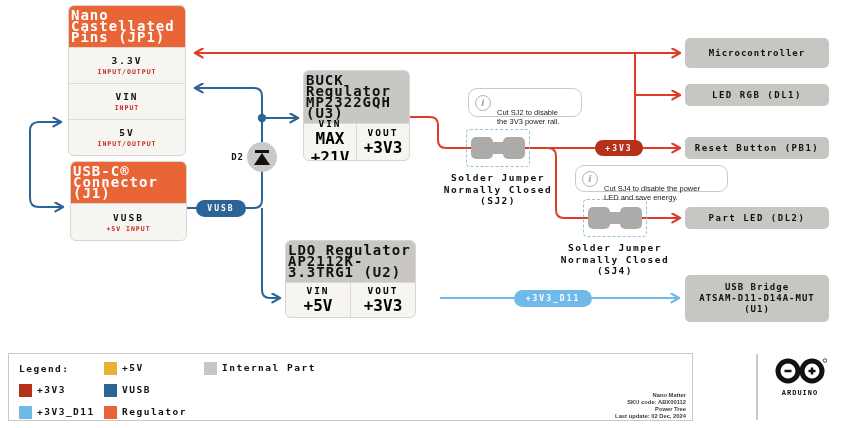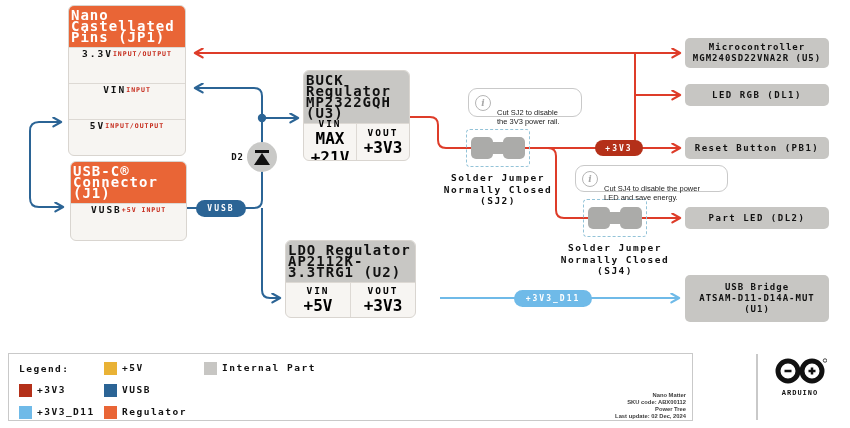--- a/index.html
+++ b/index.html
@@ -7,21 +7,21 @@
          font-family:"DejaVu Sans Mono",monospace;font-weight:bold;overflow:hidden;}
   #wires{position:absolute;left:0;top:0;z-index:1;}
   .abs{position:absolute;box-sizing:border-box;}
   .z2{z-index:2;}
 
   
   .cbox{border:1px solid #d9d5d0;border-radius:6px;background:#f7f5f2;overflow:hidden;}
   .chead{background:#e96536;color:#fff;text-align:left;font-size:14px;line-height:11px;
          padding:4px 2px;letter-spacing:1px;}
   .chead.gray{background:#c8c7c4;color:#111;}
-  .crow{border-top:1px solid #ddd9d4;text-align:center;display:flex;flex-direction:row;
+  .crow{border-top:1px solid #ddd9d4;text-align:center;display:flex;flex-direction:column;
         justify-content:center;}
   .crow .main{font-size:9.5px;color:#111;letter-spacing:2px;line-height:11px;}
   .crow .sub{font-size:6.5px;color:#c5291a;letter-spacing:1px;line-height:8px;margin-top:2px;}
   .pinrow{display:flex;border-top:1px solid #ddd9d4;}
   .pincol{flex:1;text-align:center;display:flex;flex-direction:column;justify-content:center;}
   .pincol + .pincol{border-left:1px solid #ddd9d4;}
 
   
   .part{background:#c7c6c3;border-radius:5px;color:#111;text-align:center;
         display:flex;flex-direction:column;justify-content:center;
@@ -210,21 +210,20 @@
   <div class="abs z2 callout" style="left:575px;top:165px;width:153px;height:27px;">
     <div class="iicon">i</div>
     <div class="ctext">
       <div>Cut SJ4 to disable the power</div>
       <div>LED and save energy.</div>
     </div>
   </div>
 
   <div class="abs z2 part" style="left:685px;top:38px;width:144px;height:30px;letter-spacing:1px;">
     <div>Microcontroller</div>
-    <div>MGM240SD22VNA2R (U5)</div>
   </div>
   <div class="abs z2 part" style="left:685px;top:84px;width:144px;height:22px;">LED RGB (DL1)</div>
   <div class="abs z2 part" style="left:685px;top:137px;width:144px;height:22px;">Reset Button (PB1)</div>
   <div class="abs z2 part" style="left:685px;top:207px;width:144px;height:22px;">Part LED (DL2)</div>
   <div class="abs z2 part" style="left:685px;top:275px;width:144px;height:47px;letter-spacing:1px;">
     <div>USB Bridge</div>
     <div>ATSAM-D11-D14A-MUT</div>
     <div>(U1)</div>
   </div>
 

